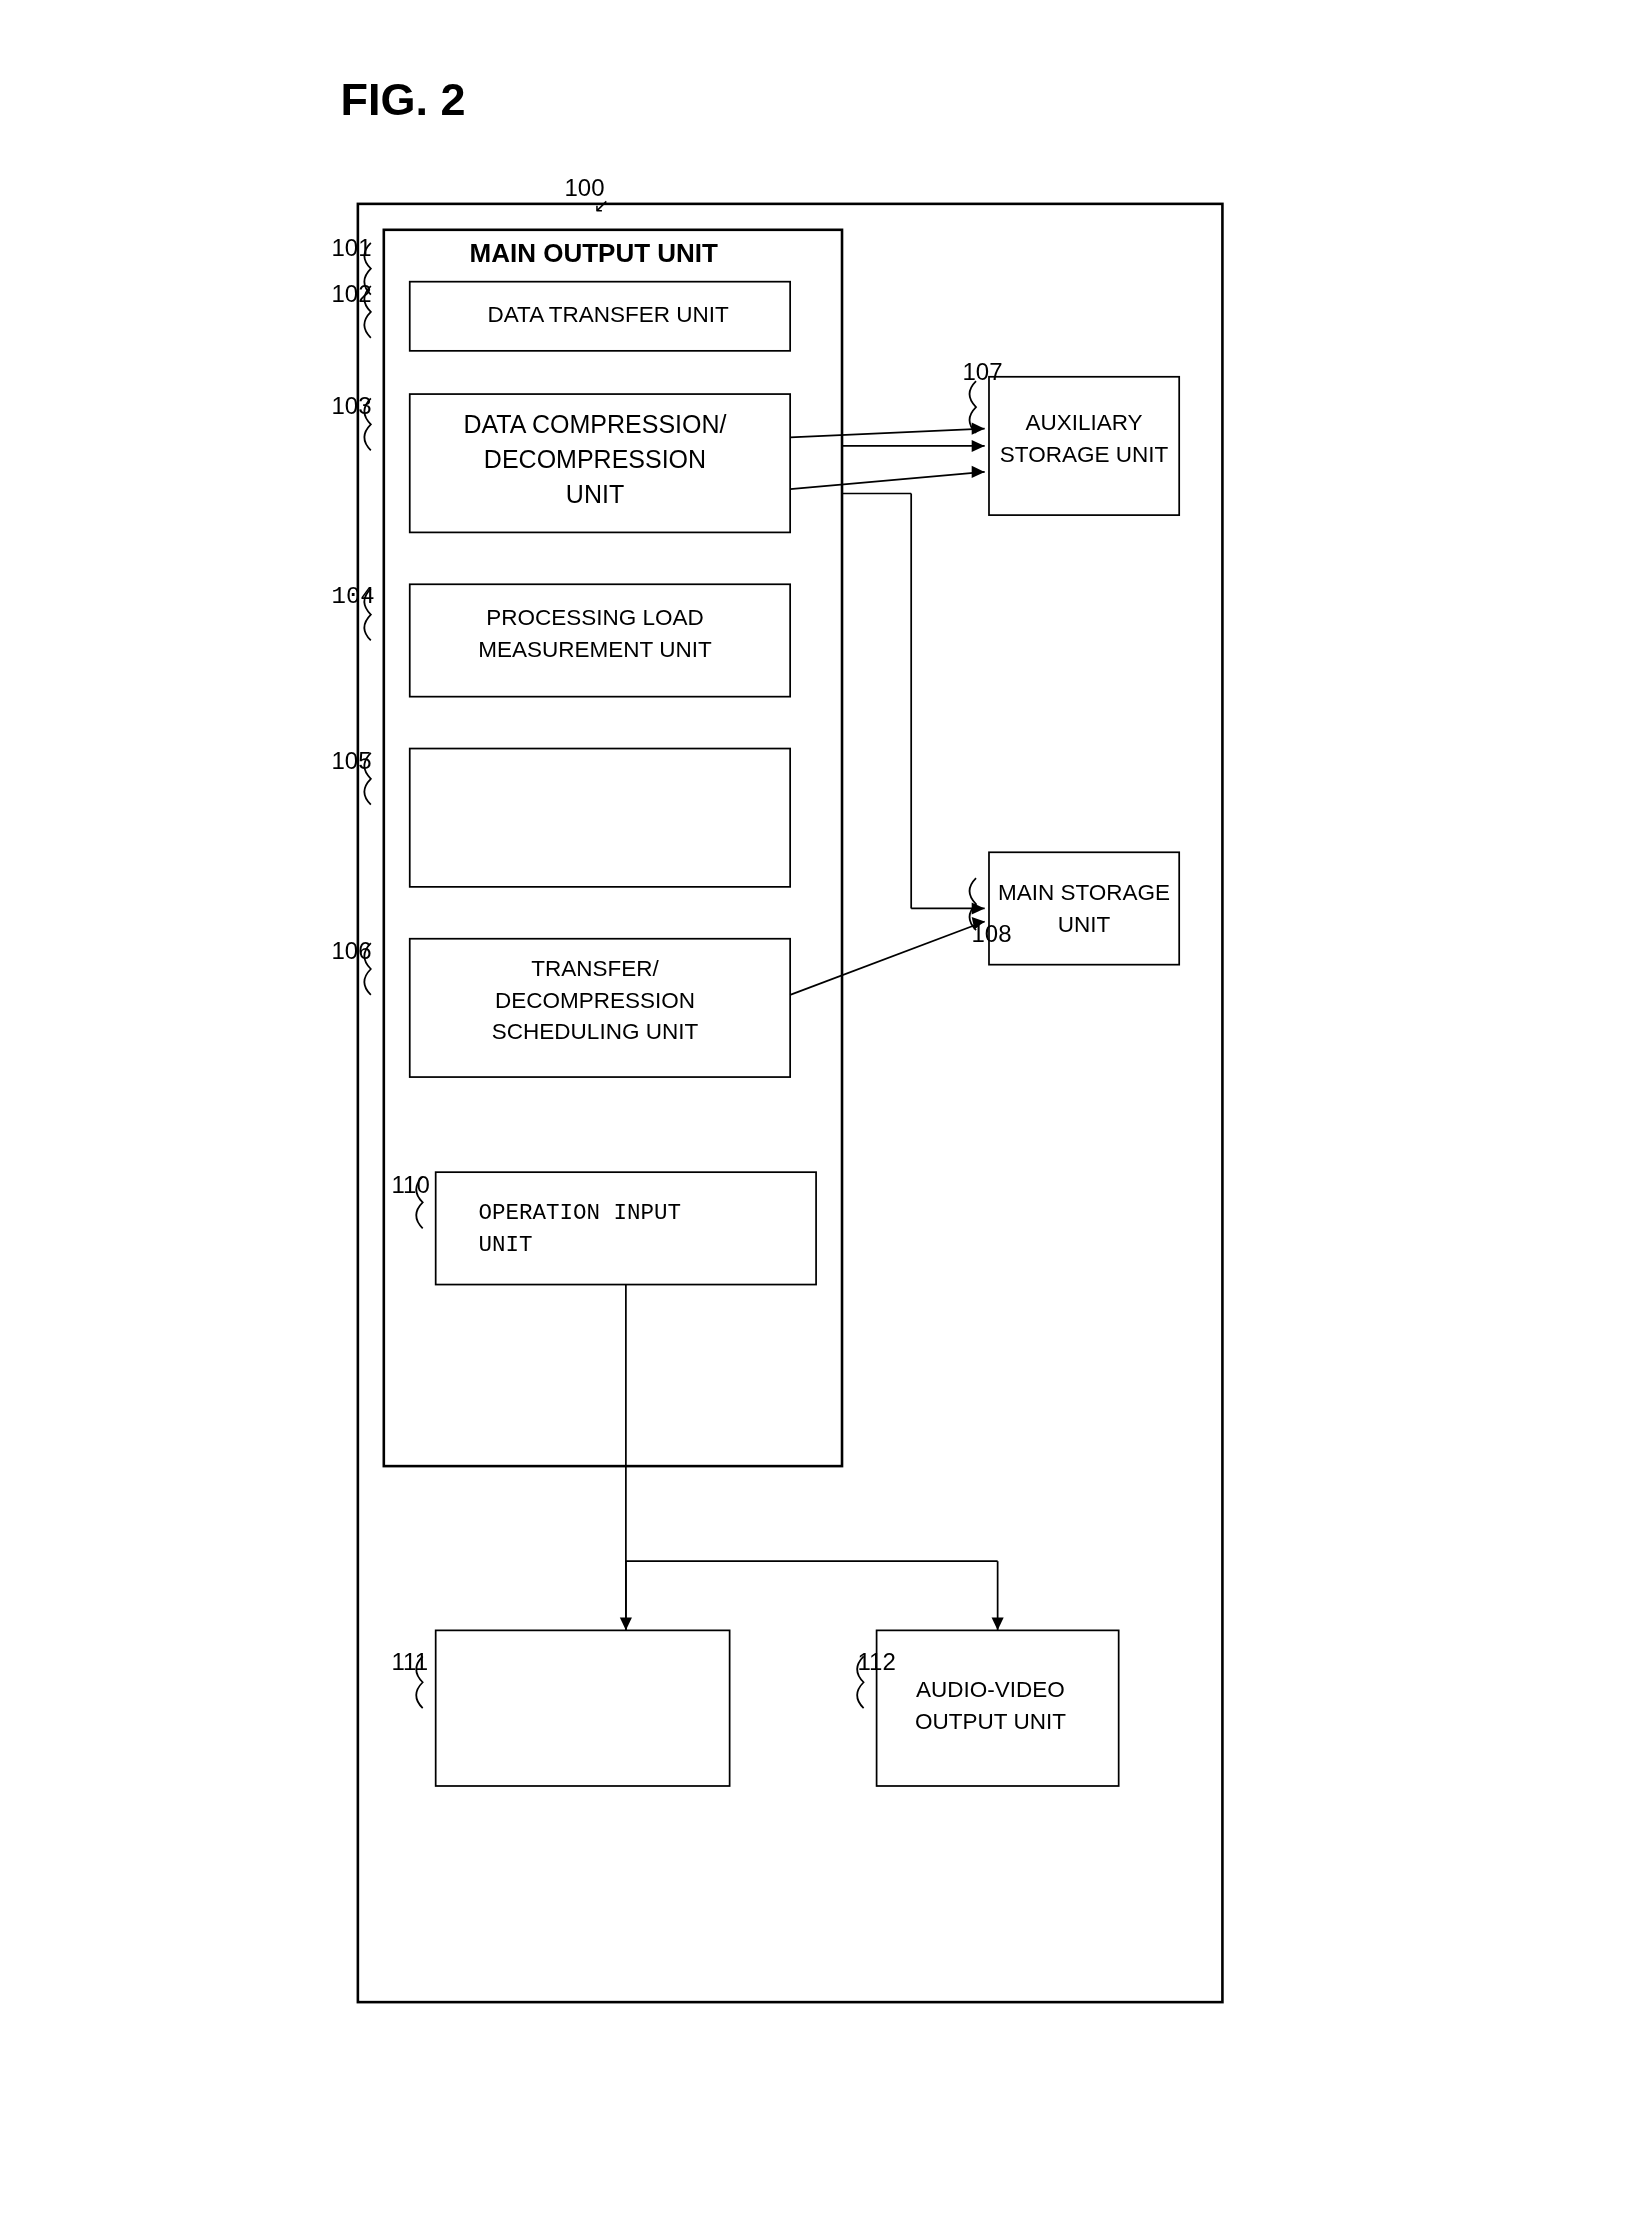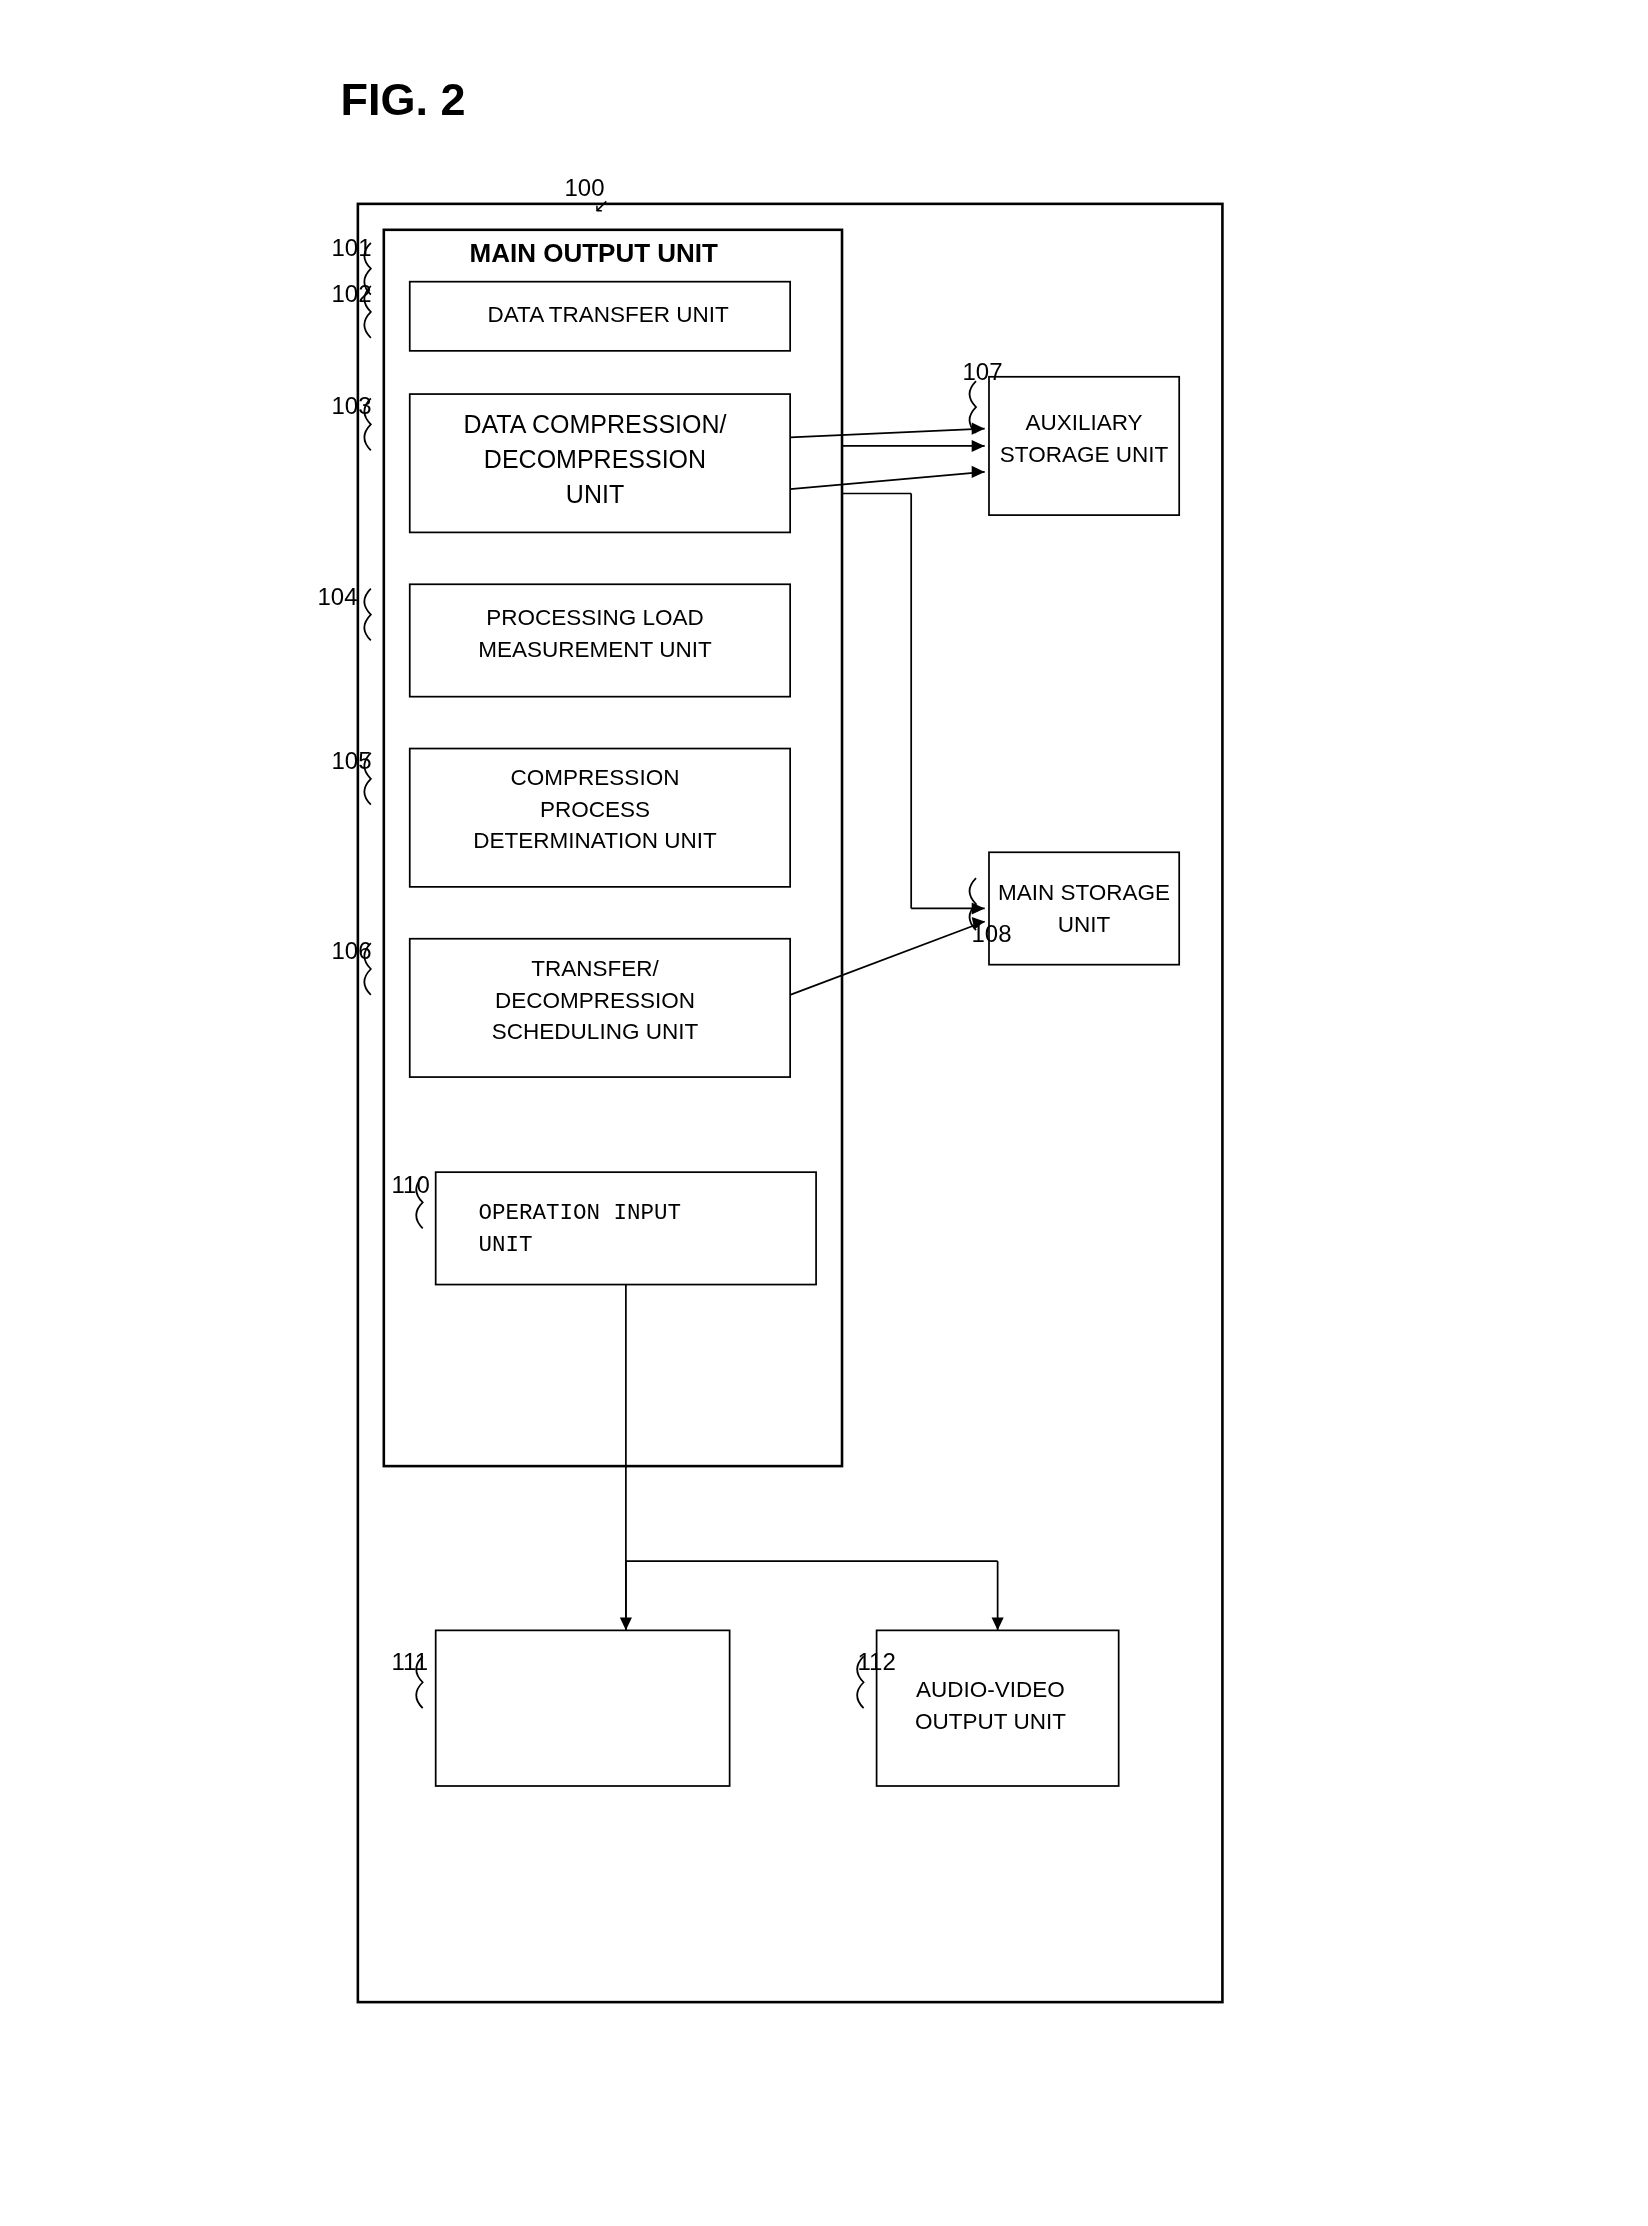--- a/index.html
+++ b/index.html
@@ -150,27 +150,26 @@
     <div class="ref-label" style="top: 86px; left: 164px; font-size:26px; font-weight:bold;">MAIN OUTPUT UNIT</div>
 
     <div class="ref-label" style="top: 128px; left: 26px;">102</div>
 
     <div class="ref-label" style="top: 150px; left: 182px; font-size:22.5px;">DATA TRANSFER UNIT</div>
 
     <div class="ref-label" style="top: 240px; left: 26px;">103</div>
 
     <div style="position:absolute; top:255px; left:125px; font-size:25px; text-align:center; width:329px; line-height:1.4;">DATA COMPRESSION/<br>DECOMPRESSION<br>UNIT</div>
 
-    <div class="ref-label" style="top: 431px; left: 12px;">104</div>
+    <div class="ref-label" style="top: 431px; left: 26px; font-family: Liberation Mono, monospace;">104</div>
 
     <div style="position:absolute; top:450px; left:125px; font-size:22.5px; text-align:center; width:329px; line-height:1.4;">PROCESSING LOAD<br>MEASUREMENT UNIT</div>
 
     <div class="ref-label" style="top: 595px; left: 26px;">105</div>
 
-    <div style="position:absolute; top:610px; left:125px; font-size:22.5px; text-align:center; width:329px; line-height:1.4;">COMPRESSION<br>PROCESS<br>DETERMINATION UNIT</div>
 
     <div class="ref-label" style="top: 785px; left: 26px;">106</div>
 
     <div style="position:absolute; top:801px; left:125px; font-size:22.5px; text-align:center; width:329px; line-height:1.4;">TRANSFER/<br>DECOMPRESSION<br>SCHEDULING UNIT</div>
 
     <div class="ref-label" style="top: 206px; left: 657px;">107</div>
 
     <div style="position:absolute; top:255px; left:692px; font-size:22.5px; text-align:center; width:173px; line-height:1.4;">AUXILIARY<br>STORAGE UNIT</div>
 
     <div class="ref-label" style="top: 768px; left: 666px;">108</div>

